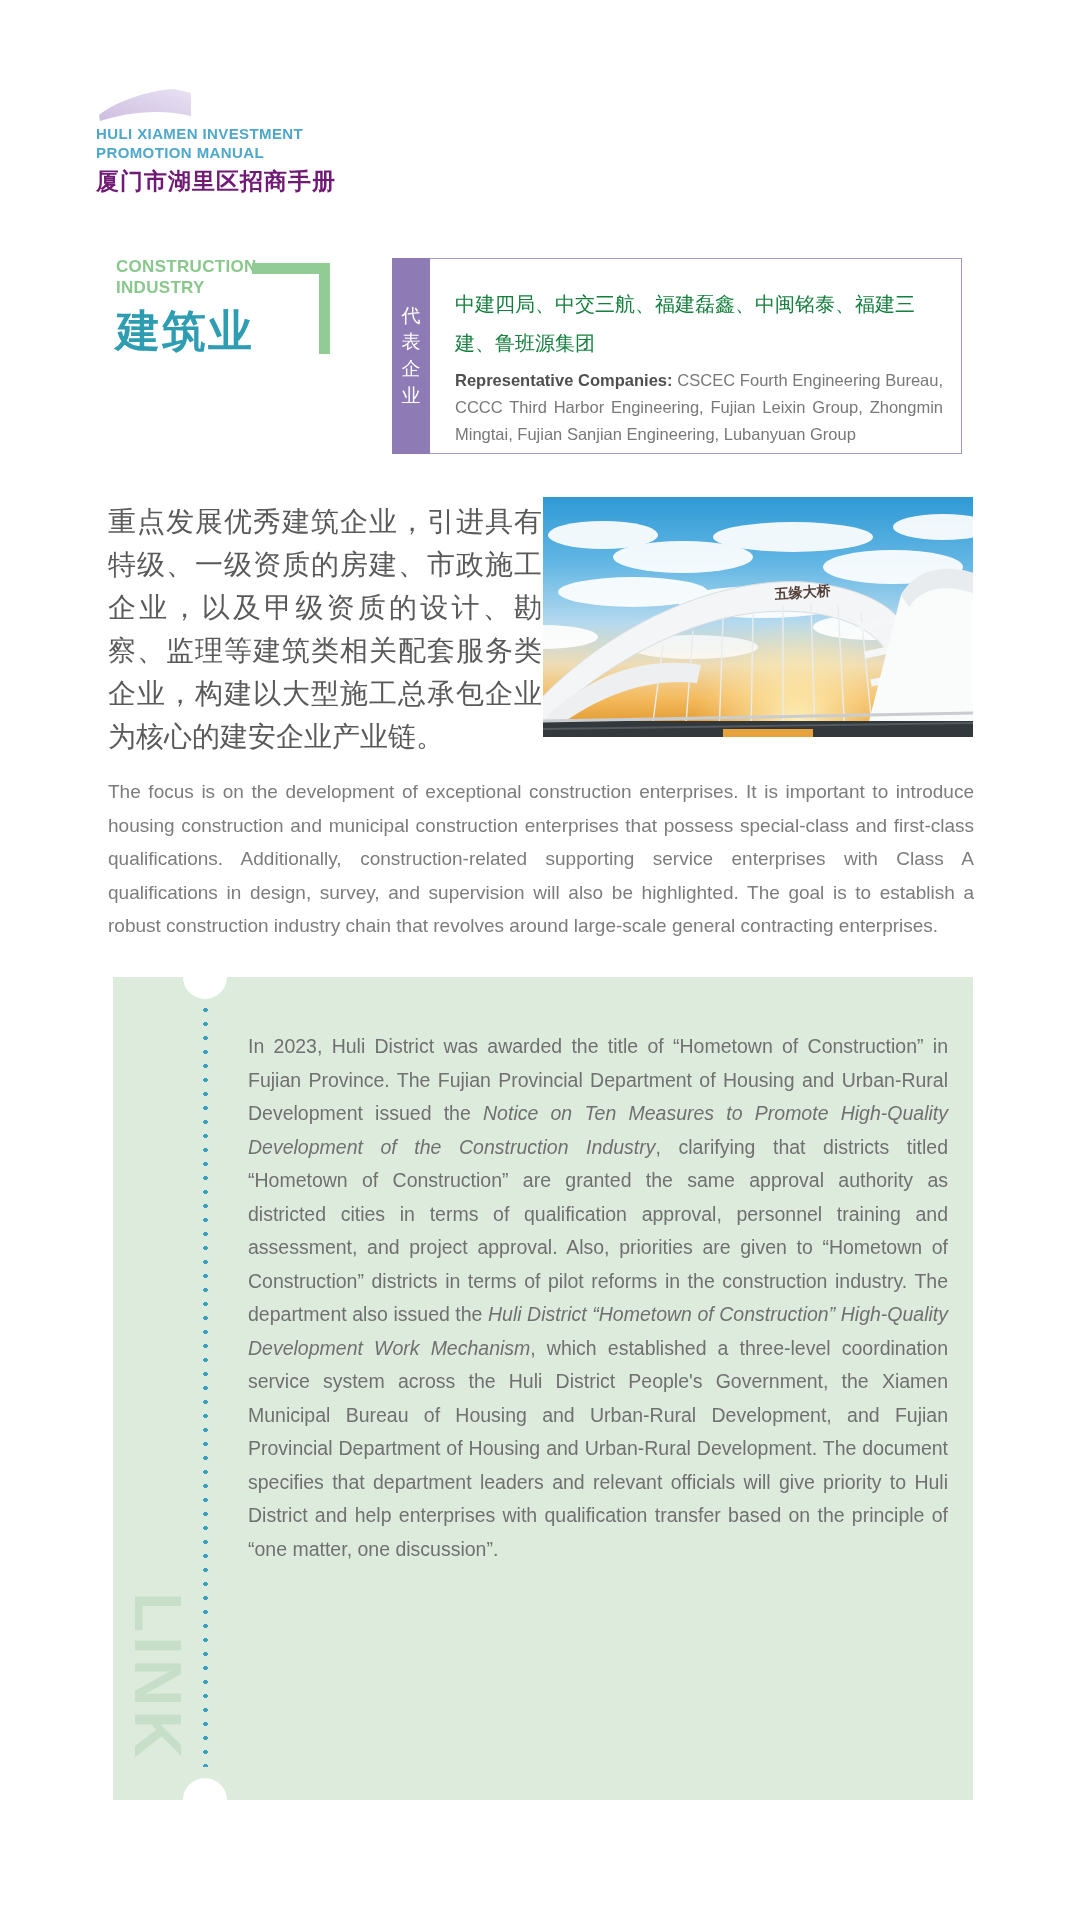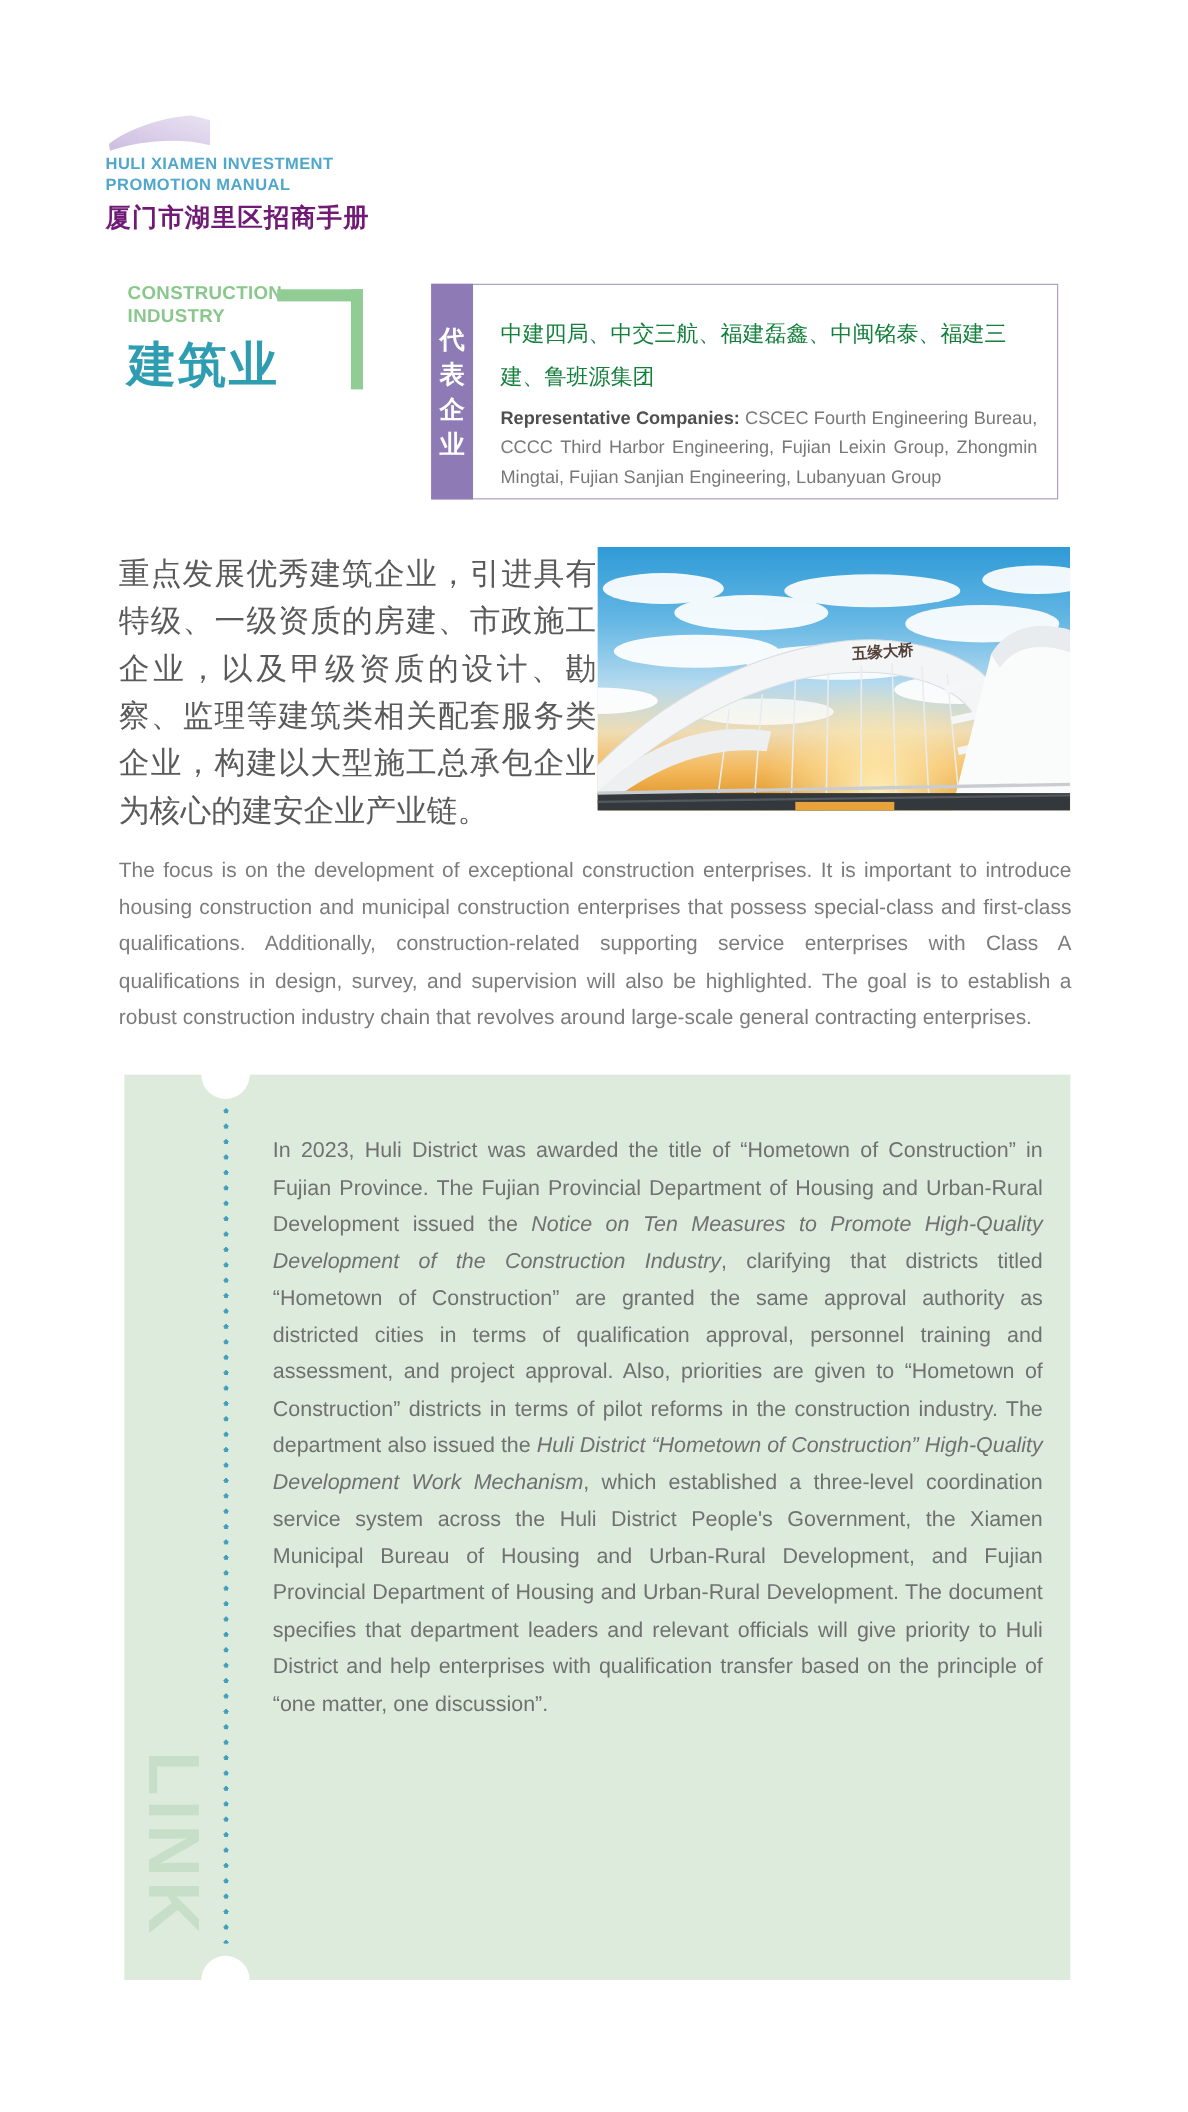--- a/index.html
+++ b/index.html
@@ -1,36 +1,36 @@
 <!DOCTYPE html>
 <html><head>
 <meta charset="utf-8">
 <style>
   html,body { margin:0; padding:0; background:#ffffff; }
   .page {
     position:relative; width:1080px; height:1920px; background:#ffffff;
     font-family:"Liberation Sans","DejaVu Sans",sans-serif; overflow:hidden;
   }
   
-  .brand { position:absolute; left:96px; top:104px; }
+  .brand { position:absolute; left:96px; top:88px; }
   .brand-swoosh { display:block; margin-left:2px; }
   .brand-en { color:#4FA7CB; font-size:15px; line-height:19px; font-weight:600; letter-spacing:.4px; margin-top:2px; }
   .brand-cn { color:#701a75; font-size:23px; font-weight:bold; margin-top:4px; letter-spacing:1px; }
   
   .section-head { position:absolute; left:116px; top:256px; width:260px; }
   .section-en { color:#89C88D; font-size:17px; font-weight:bold; line-height:21px; letter-spacing:.3px; }
   .section-cn { color:#2E9DB2; font-size:44px; font-weight:bold; margin-top:4px; letter-spacing:2px; }
   .section-bracket { position:absolute; left:252px; top:263px; width:67px; height:80px;
     border-top:11px solid #90CC94; border-right:11px solid #90CC94; }
   
   .rep-box { position:absolute; left:392px; top:258px; width:570px; height:196px;
     border:1px solid #A795C5; box-sizing:border-box; background:#ffffff; }
   .rep-bar { position:absolute; left:-1px; top:-1px; width:38px; height:196px; background:#8E7AB4;
     display:flex; align-items:center; justify-content:center; }
-  .rep-bar-label { color:#ffffff; font-size:23px; font-weight:bold; width:24px; line-height:1.4;
+  .rep-bar-label { color:#ffffff; font-size:19px; font-weight:normal; width:24px; line-height:1.4;
     word-break:break-all; text-align:center; }
   .rep-content { position:absolute; left:62px; top:0; width:488px; height:100%; }
   .rep-cn { color:#15803d; font-size:20px; line-height:39px; margin-top:26px; }
   .rep-en { color:#787878; font-size:16.5px; line-height:27px; margin-top:4px; text-align:justify; }
   .rep-en b { color:#4F4F4F; }
   
   .intro-cn { position:absolute; left:108px; top:500px; width:434px; color:#5A5A5A;
     font-size:28px; line-height:43px; text-align:justify; }
   .intro-en { position:absolute; left:108px; top:775px; width:866px; color:#7C7C7C;
     font-size:19px; line-height:33.5px; text-align:justify; }

